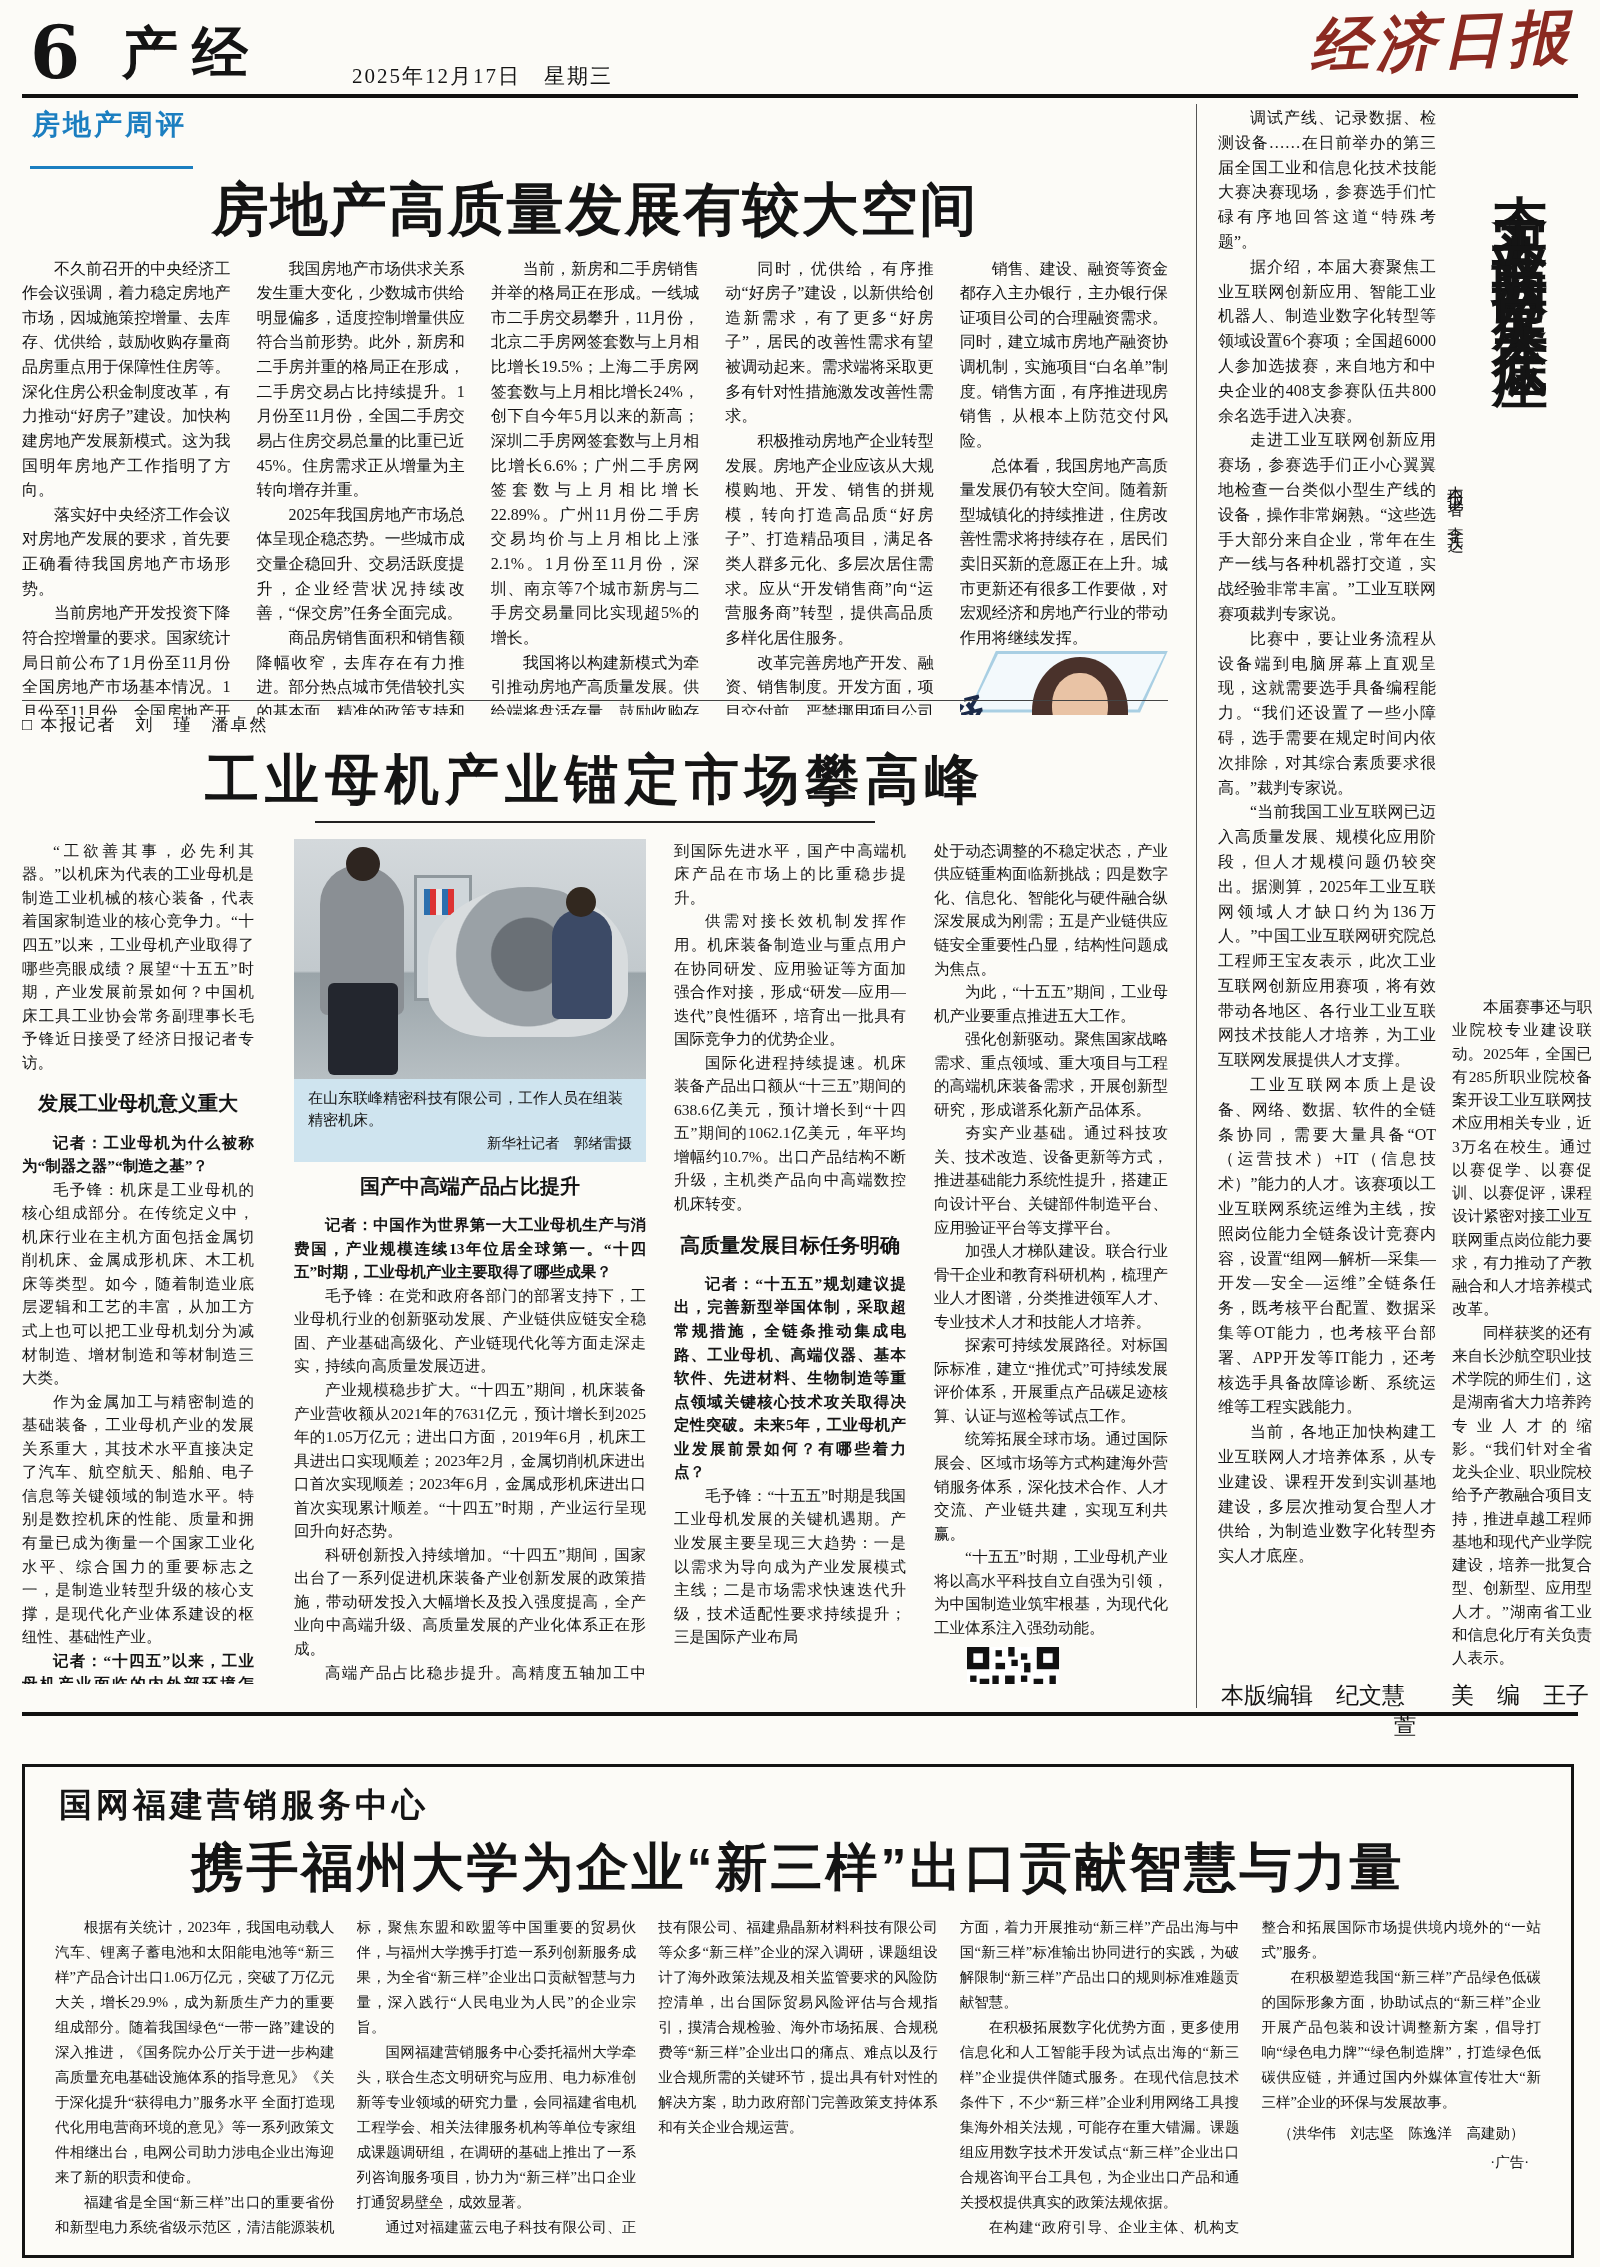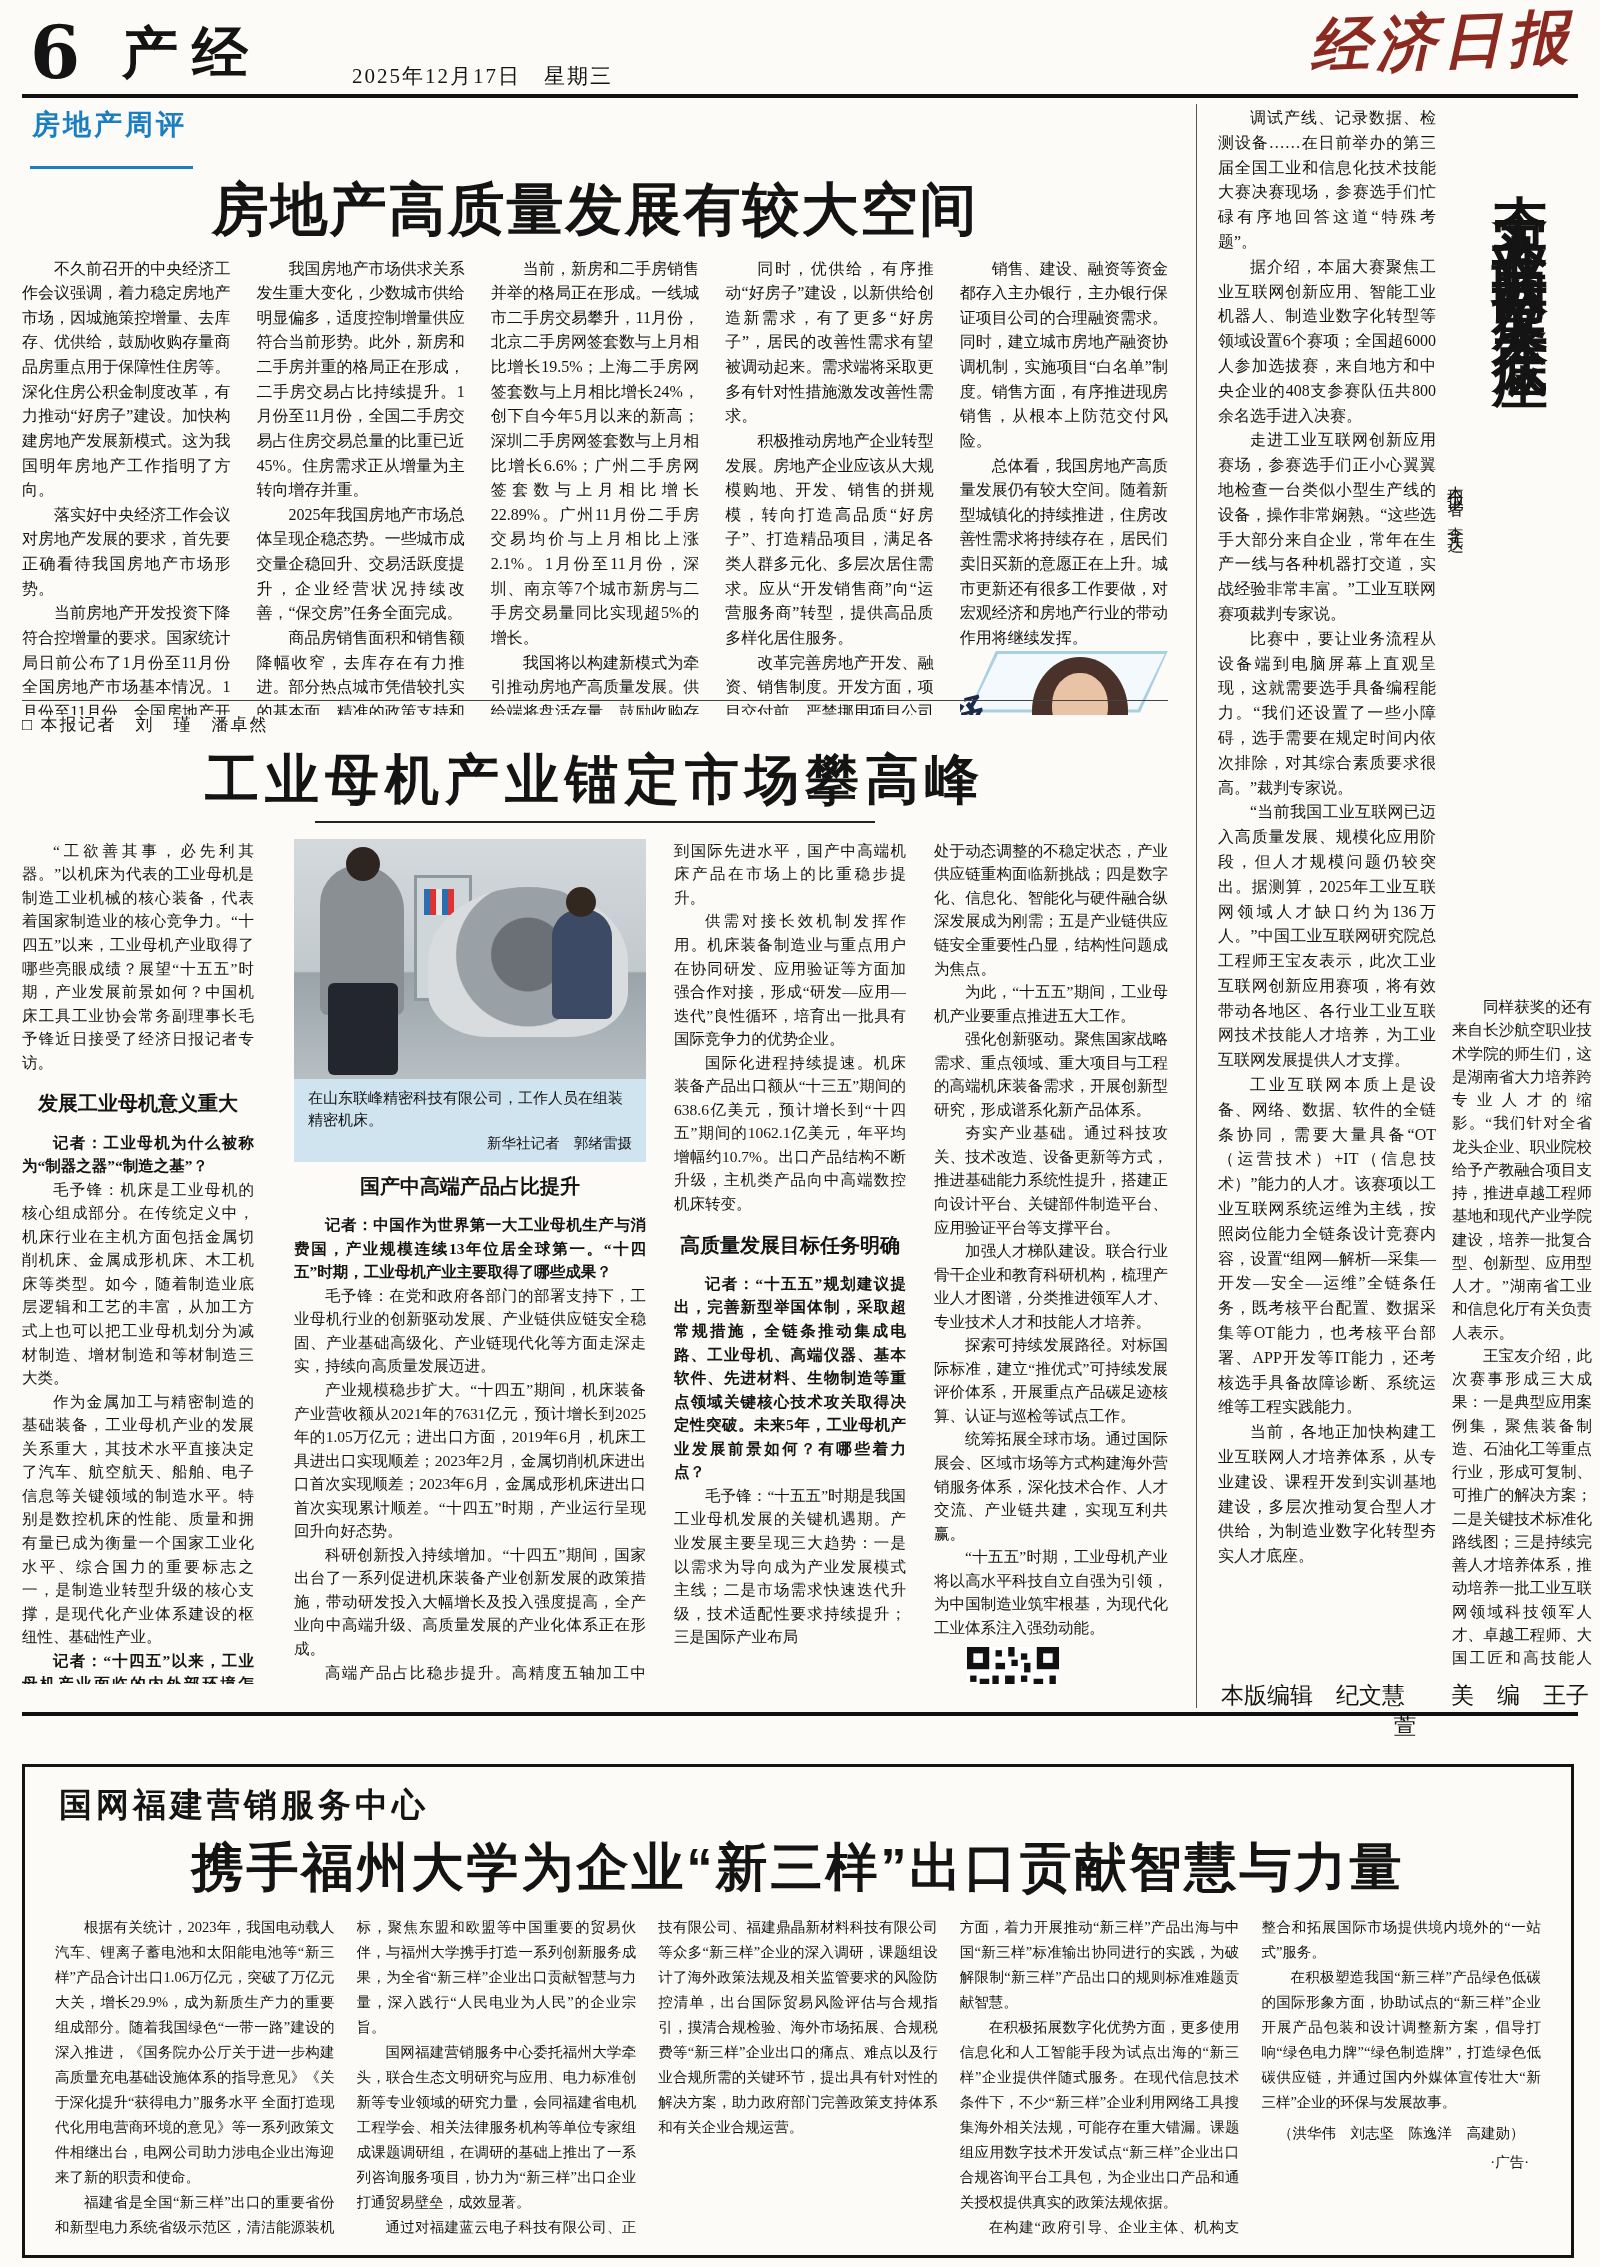--- a/index.html
+++ b/index.html
@@ -267,20 +267,21 @@
       <div class="it-p">据介绍，本届大赛聚焦工业互联网创新应用、智能工业机器人、制造业数字化转型等领域设置6个赛项；全国超6000人参加选拔赛，来自地方和中央企业的408支参赛队伍共800余名选手进入决赛。</div>
       <div class="it-p">走进工业互联网创新应用赛场，参赛选手们正小心翼翼地检查一台类似小型生产线的设备，操作非常娴熟。“这些选手大部分来自企业，常年在生产一线与各种机器打交道，实战经验非常丰富。”工业互联网赛项裁判专家说。</div>
       <div class="it-p">比赛中，要让业务流程从设备端到电脑屏幕上直观呈现，这就需要选手具备编程能力。“我们还设置了一些小障碍，选手需要在规定时间内依次排除，对其综合素质要求很高。”裁判专家说。</div>
       <div class="it-p">“当前我国工业互联网已迈入高质量发展、规模化应用阶段，但人才规模问题仍较突出。据测算，2025年工业互联网领域人才缺口约为136万人。”中国工业互联网研究院总工程师王宝友表示，此次工业互联网创新应用赛项，将有效带动各地区、各行业工业互联网技术技能人才培养，为工业互联网发展提供人才支撑。</div>
       <div class="it-p">工业互联网本质上是设备、网络、数据、软件的全链条协同，需要大量具备“OT（运营技术）+IT（信息技术）”能力的人才。该赛项以工业互联网系统运维为主线，按照岗位能力全链条设计竞赛内容，设置“组网—解析—采集—开发—安全—运维”全链条任务，既考核平台配置、数据采集等OT能力，也考核平台部署、APP开发等IT能力，还考核选手具备故障诊断、系统运维等工程实践能力。</div>
       <div class="it-p">当前，各地正加快构建工业互联网人才培养体系，从专业建设、课程开发到实训基地建设，多层次推动复合型人才供给，为制造业数字化转型夯实人才底座。</div>
     </div>
   <div class="a3-headline">夯实工业互联网发展人才底座</div>
   <div class="a3-byline">本报记者　李芃达</div>
   <div class="a3-colB">
+      <div class="it-p">本届赛事还与职业院校专业建设联动。2025年，全国已有285所职业院校备案开设工业互联网技术应用相关专业，近3万名在校生。通过以赛促学、以赛促训、以赛促评，课程设计紧密对接工业互联网重点岗位能力要求，有力推动了产教融合和人才培养模式改革。</div>
       <div class="it-p">同样获奖的还有来自长沙航空职业技术学院的师生们，这是湖南省大力培养跨专业人才的缩影。“我们针对全省龙头企业、职业院校给予产教融合项目支持，推进卓越工程师基地和现代产业学院建设，培养一批复合型、创新型、应用型人才。”湖南省工业和信息化厅有关负责人表示。</div>
       <div class="it-p">王宝友介绍，此次赛事形成三大成果：一是典型应用案例集，聚焦装备制造、石油化工等重点行业，形成可复制、可推广的解决方案；二是关键技术标准化路线图；三是持续完善人才培养体系，推动培养一批工业互联网领域科技领军人才、卓越工程师、大国工匠和高技能人才。</div>
     </div>
   <div class="editors">本版编辑　纪文慧　　美　编　王子萱</div>
   <div class="bottom-rule"></div>
 
   <div class="ad">
     <div class="ad-org">国网福建营销服务中心</div>
     <div class="ad-headline">携手福州大学为企业“新三样”出口贡献智慧与力量</div>
     <div class="ad-body">

